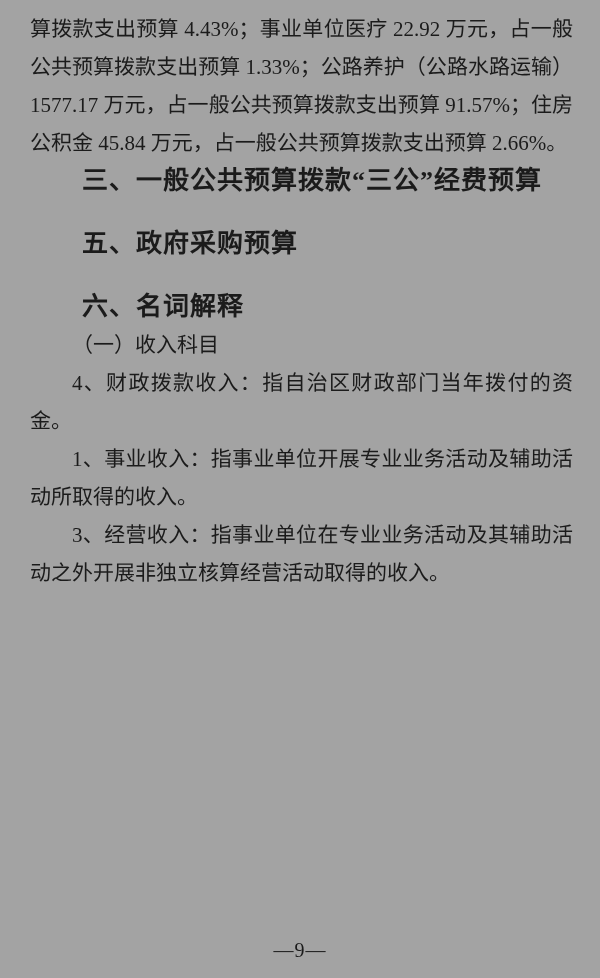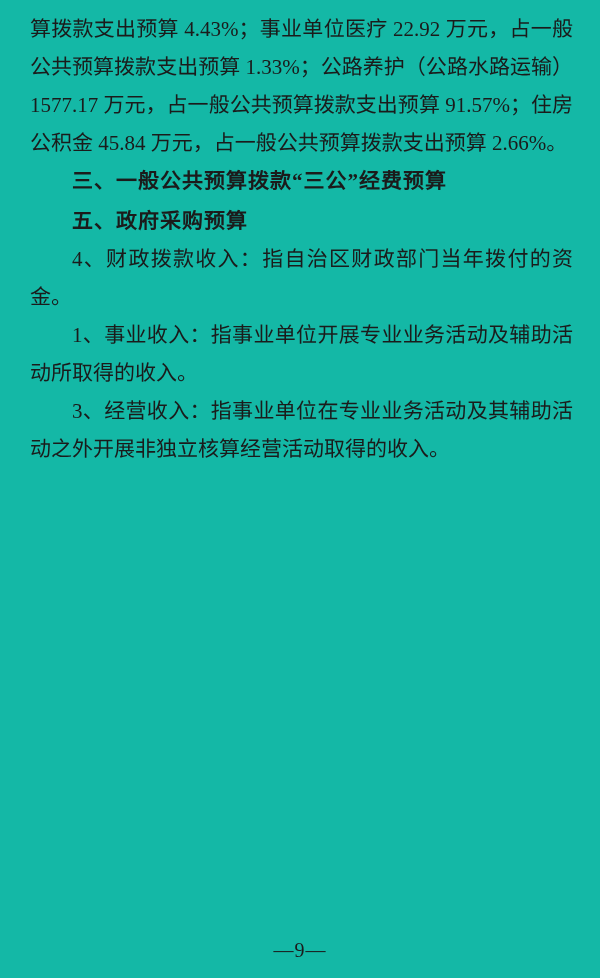--- a/index.html
+++ b/index.html
@@ -5,21 +5,21 @@
   html, body {
     margin: 0;
     padding: 0;
     background: #e8e8e8;
   }
   .page {
     position: relative;
     width: 600px;
     height: 978px;
     margin: 0 auto;
-    background: #14b8a6;
+    background: #a3a3a3;
     color: #1b1b1b;
     font-family: "Liberation Serif", "DejaVu Serif", serif;
     overflow: hidden;
     box-sizing: border-box;
   }
   .content {
     position: absolute;
     top: 10px;
     left: 30px;
     right: 27px;
@@ -32,28 +32,28 @@
   p.body {
     margin: 0;
     text-indent: 2em;
   }
   p.body.continuation {
     text-indent: 0;
   }
   h3.section-heading {
     margin: 0;
     padding: 0;
-    font-size: 21px;
+    font-size: 26px;
     line-height: 38px;
     font-weight: 700;
     text-indent: 2em;
     letter-spacing: 1px;
   }
   h3.gap-above {
-    margin-top: 2px;
+    margin-top: 25px;
   }
   p.subheading {
     margin: 0;
     text-indent: 2em;
     font-weight: 400;
   }
   .footer {
     position: absolute;
     left: 0;
     right: 0;
@@ -72,21 +72,23 @@
   <div class="content">
 
     <p class="body continuation">算拨款支出预算 4.43%；事业单位医疗 22.92 万元，占一般公共预算拨款支出预算 1.33%；公路养护（公路水路运输）1577.17 万元，占一般公共预算拨款支出预算 91.57%；住房公积金 45.84 万元，占一般公共预算拨款支出预算 2.66%。</p>
 
     <h3 class="section-heading">三、一般公共预算拨款“三公”经费预算</h3>
 
 
     <h3 class="section-heading gap-above">五、政府采购预算</h3>
 
 
+    <h3 class="section-heading gap-above">六、名词解释</h3>
 
+    <p class="subheading">（一）收入科目</p>
 
     <p class="body">4、财政拨款收入：指自治区财政部门当年拨付的资金。</p>
 
     <p class="body">1、事业收入：指事业单位开展专业业务活动及辅助活动所取得的收入。</p>
 
     <p class="body">3、经营收入：指事业单位在专业业务活动及其辅助活动之外开展非独立核算经营活动取得的收入。</p>
 
   </div>
 
   <div class="footer">—9—</div>

